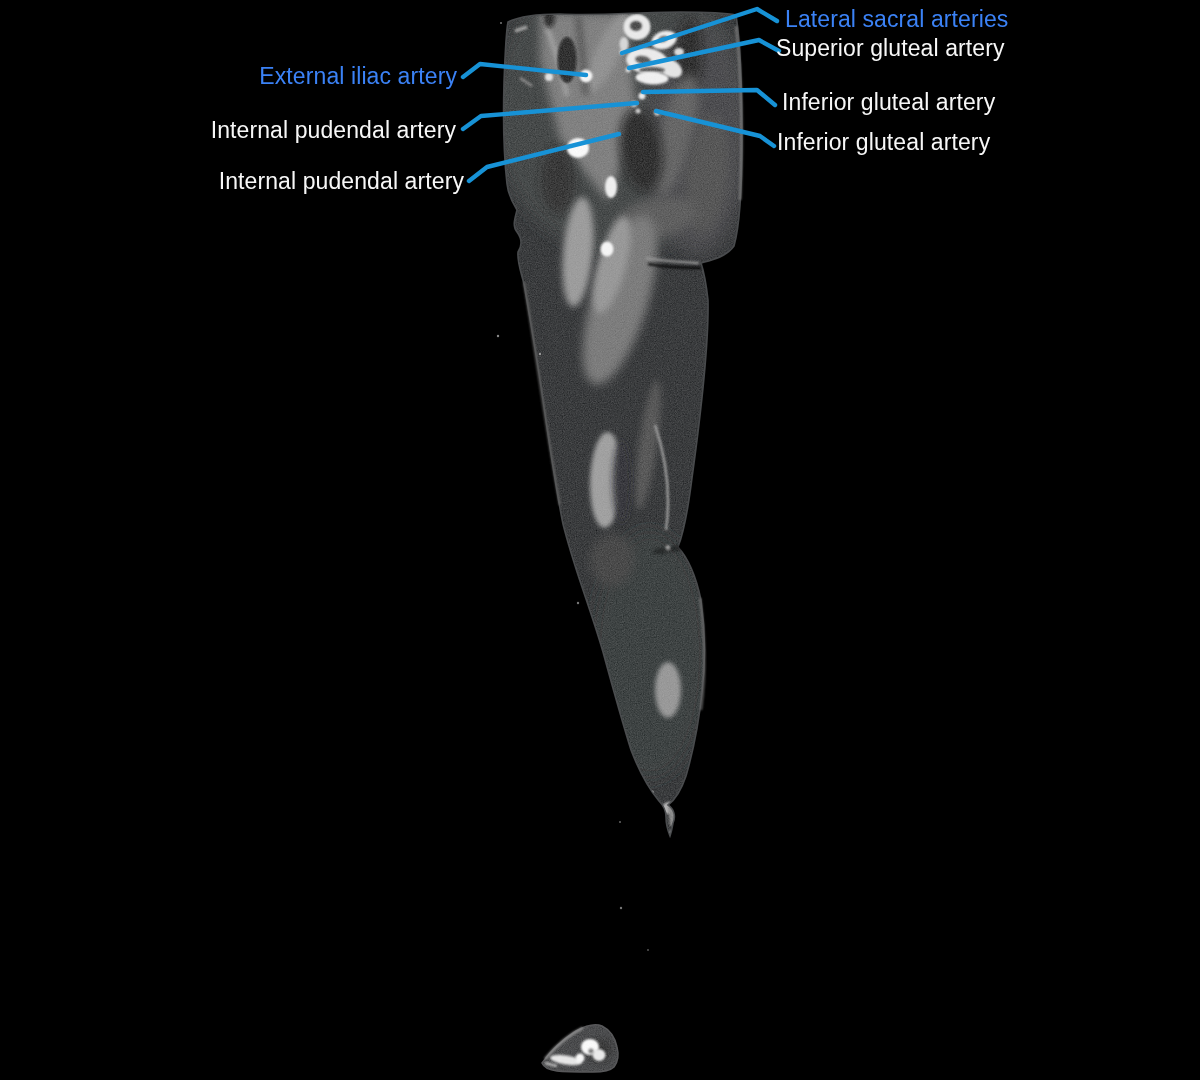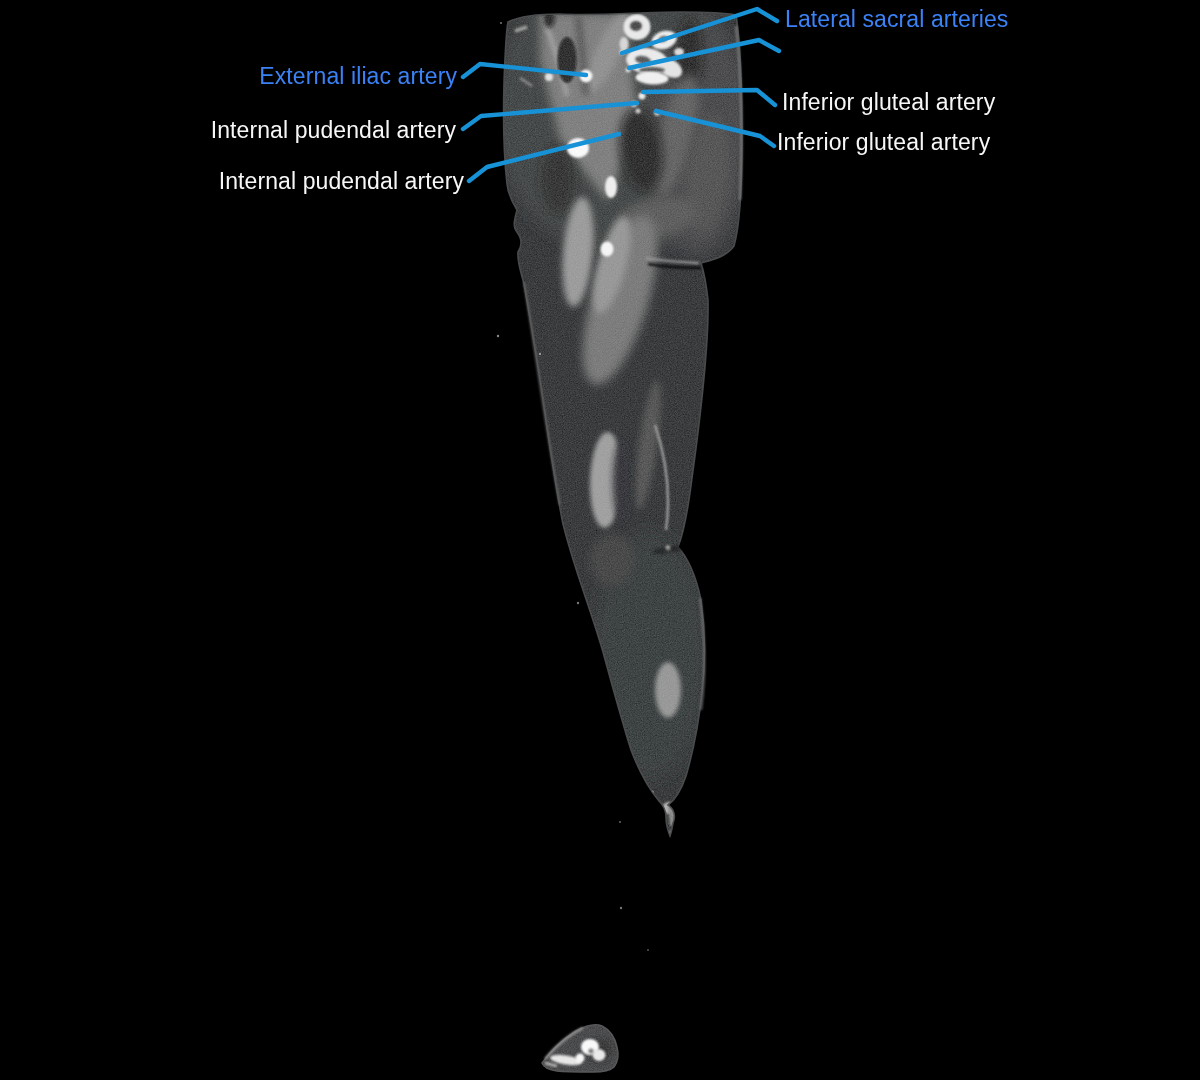--- a/index.html
+++ b/index.html
@@ -198,19 +198,20 @@
         <polyline points="643,92 757,90 775,105" fill="none" stroke="#1792d6" stroke-width="4.4" stroke-linejoin="round" stroke-linecap="round"></polyline>
         <polyline points="656,111 760,136 774,146" fill="none" stroke="#1792d6" stroke-width="4.4" stroke-linejoin="round" stroke-linecap="round"></polyline>
         <polyline points="586,75 480,64 463,77" fill="none" stroke="#1792d6" stroke-width="4.4" stroke-linejoin="round" stroke-linecap="round"></polyline>
         <polyline points="637,103 481,116 463,129" fill="none" stroke="#1792d6" stroke-width="4.4" stroke-linejoin="round" stroke-linecap="round"></polyline>
         <polyline points="619,134 487,167 469,181" fill="none" stroke="#1792d6" stroke-width="4.4" stroke-linejoin="round" stroke-linecap="round"></polyline>
       </g>
   </svg>
 
   <div id="labels-layer">
       <div class="label right" style="left: 785px; top: 19px; color: #3b82f6;">Lateral sacral arteries</div>
+      <div class="label right" style="left: 776px; top: 48px; color: rgb(247, 247, 247);">Superior gluteal artery</div>
       <div class="label right" style="left: 782px; top: 102px; color: rgb(247, 247, 247);">Inferior gluteal artery</div>
       <div class="label right" style="left: 777px; top: 142px; color: rgb(247, 247, 247);">Inferior gluteal artery</div>
       <div class="label left" style="right: 743px; top: 76px; color: #3b82f6;">External iliac artery</div>
       <div class="label left" style="right: 744px; top: 130px; color: rgb(247, 247, 247);">Internal pudendal artery</div>
       <div class="label left" style="right: 736px; top: 181px; color: rgb(247, 247, 247);">Internal pudendal artery</div>
     </div>
 </div>
 
 </body></html>

